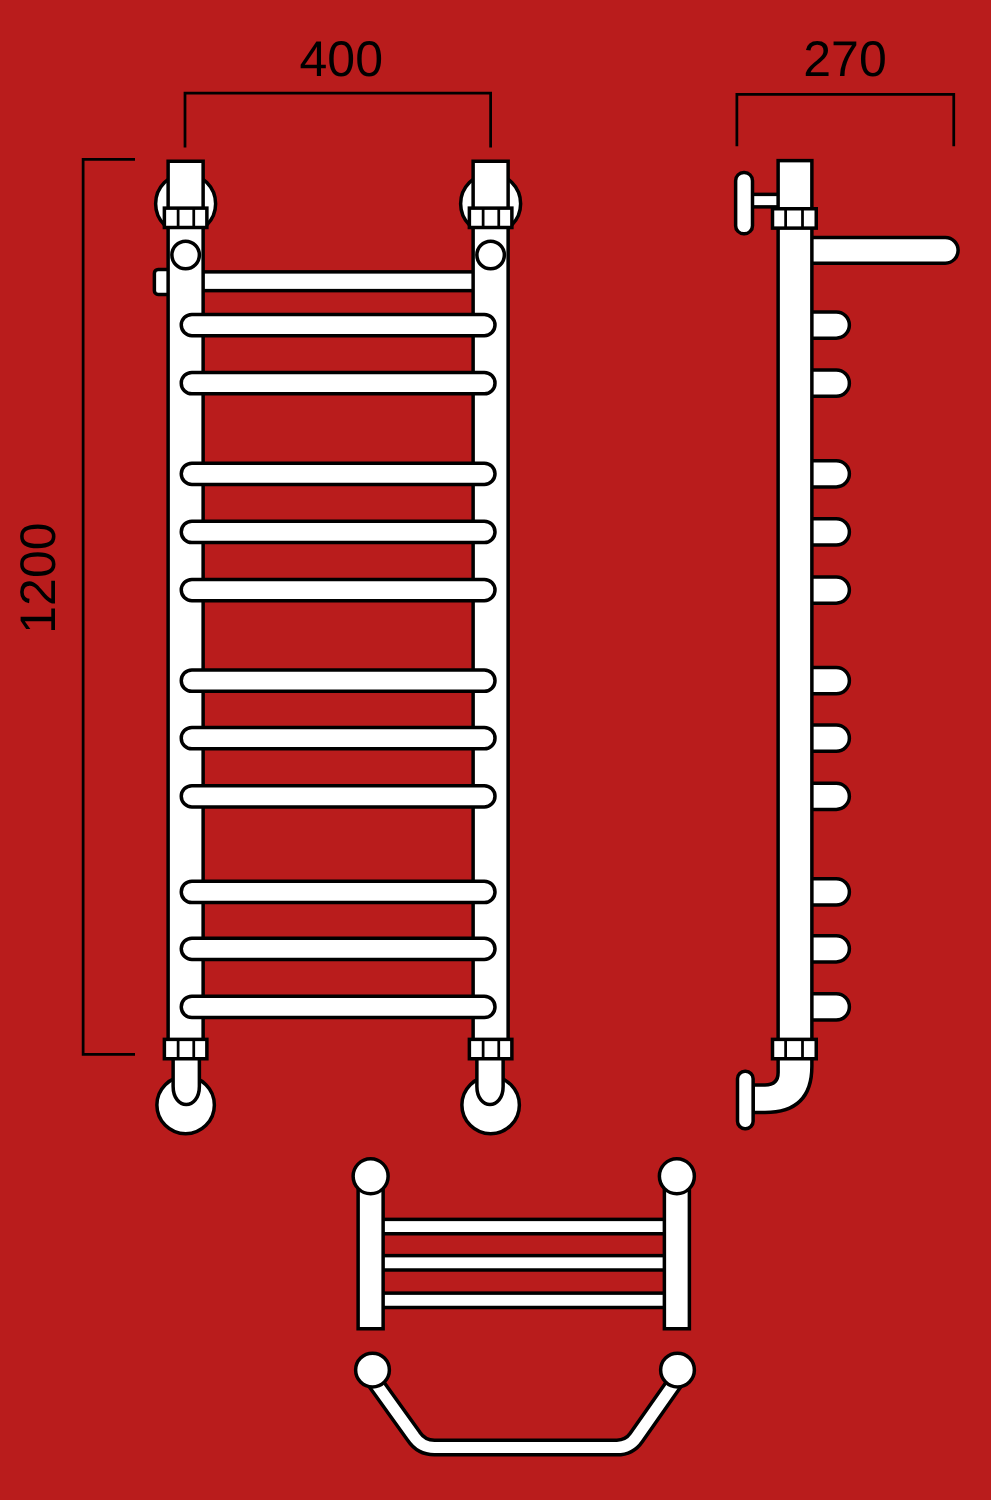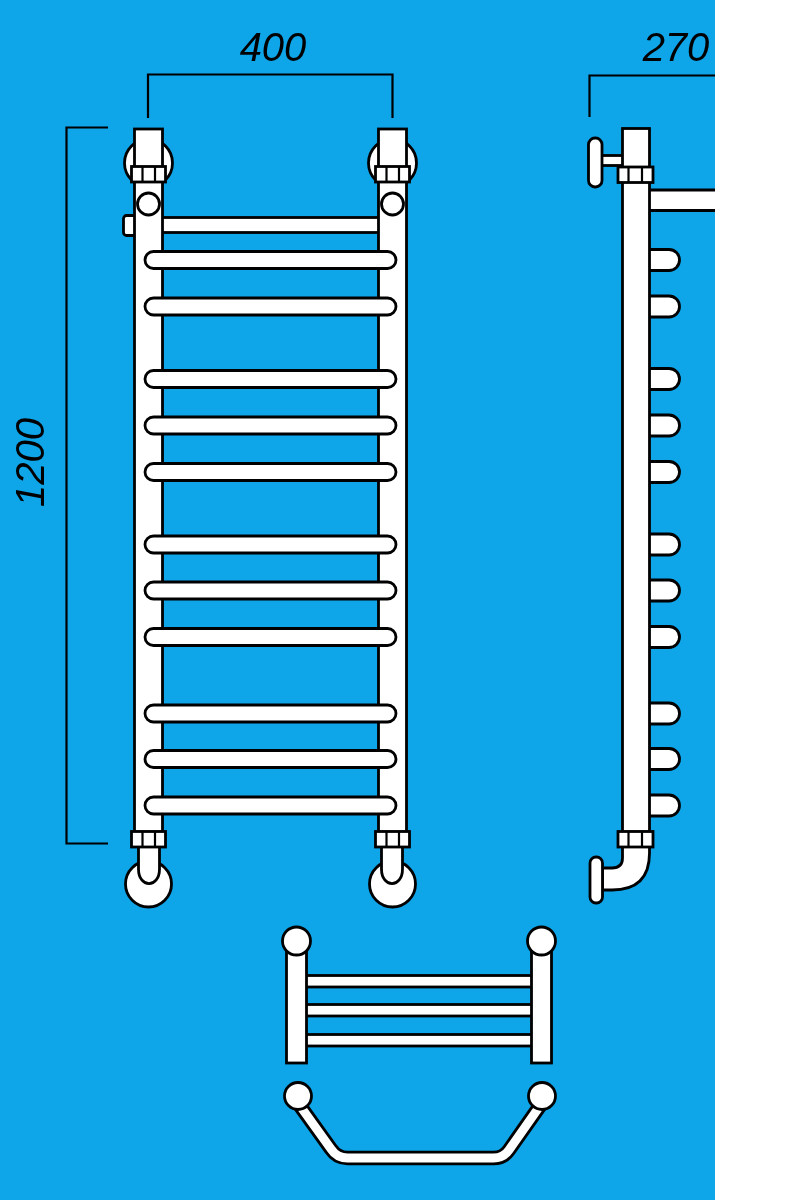--- a/index.html
+++ b/index.html
@@ -1,23 +1,22 @@
 <!DOCTYPE html>
 <html><head>
 <meta charset="utf-8">
 <style>
   html, body { margin: 0; padding: 0; background: #ffffff; }
   .page {
     position: relative;
-    width: 715px;
+    width: 793px;
     height: 1200px;
-    background: #0ea5e9;
+    background: #b91c1c;
     overflow: hidden;
     font-family: "Liberation Sans", sans-serif;
-    font-style: italic;
   }
   svg { display: block; }
   .outline { fill: #ffffff; stroke: #000000; stroke-width: 2.8; }
   .innerline { fill: none; stroke: #000000; stroke-width: 2.2; }
   .dim { fill: none; stroke: #000000; stroke-width: 2.2; }
   .tube-outer { fill: none; stroke: #000000; stroke-width: 14.5; }
   .tube-inner { fill: none; stroke: #ffffff; stroke-width: 8.9; }
   .dim-text {
     font-family: "Liberation Sans", sans-serif;
     font-size: 40px;

